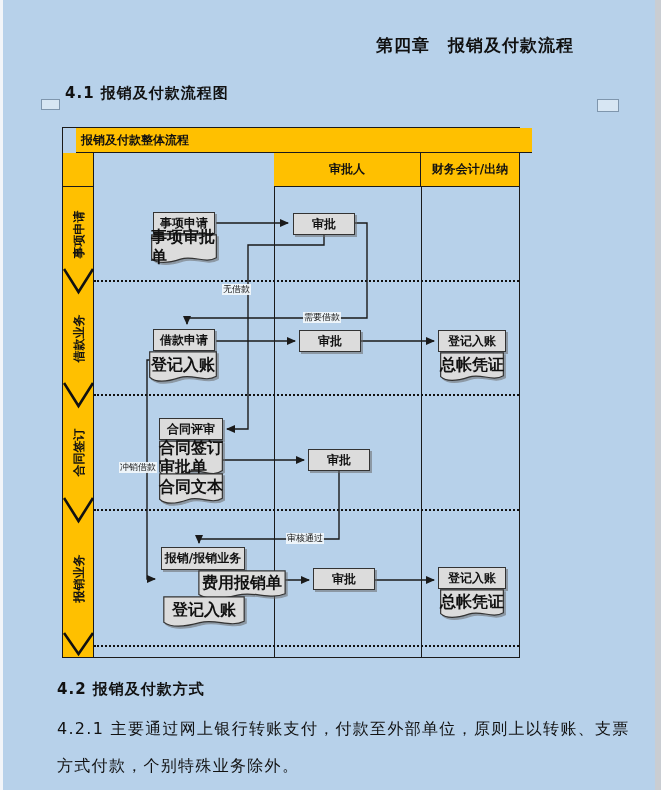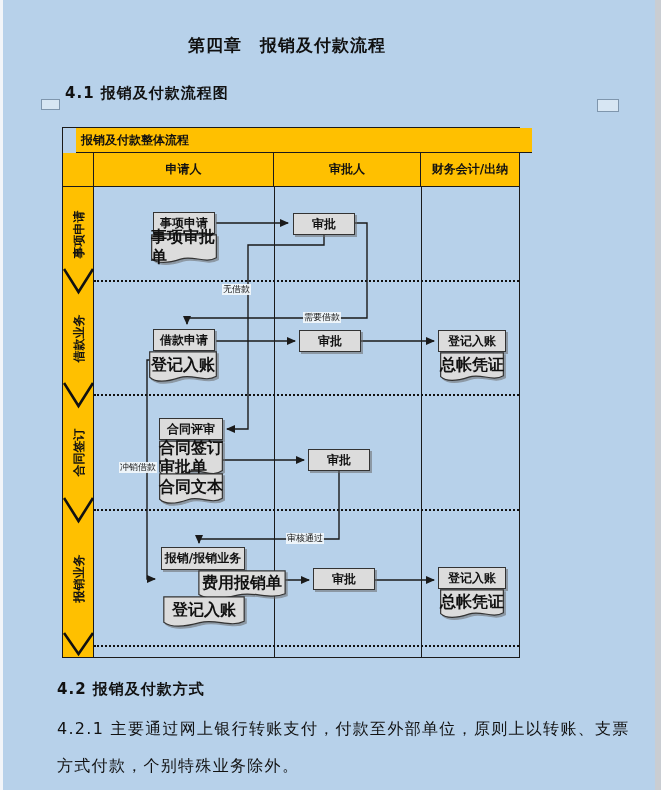--- a/index.html
+++ b/index.html
@@ -7,21 +7,21 @@
     width:661px;height:790px;position:relative;overflow:hidden;
     background:var(--page-bg,#b7d1ea);
     font-family:"DejaVu Sans","Liberation Sans",sans-serif;
     color:#111;
   }
   .abs{position:absolute;}
   
   .edge-left{left:0;top:0;width:3px;height:790px;background:#f2f5f9;}
   .edge-right{right:0;top:0;width:6px;height:790px;background:#c9cdd2;}
   
-  .chapter-title{left:0;top:34px;width:574px;text-align:center;
+  .chapter-title{left:0;top:34px;width:574px;text-align:right;
     font-size:17px;font-weight:bold;letter-spacing:1px;}
   .sec-heading{font-size:15px;font-weight:bold;letter-spacing:1px;}
   .sec41{left:65px;top:84px;}
   .sec42{left:57px;top:680px;}
   .para{left:57px;top:710px;width:576px;font-size:16px;line-height:37px;letter-spacing:1.3px;}
   
   .cropmark{border:1px solid #7f96ad;background:rgba(255,255,255,.45);}
   .cm-left{left:41px;top:99px;width:17px;height:9px;}
   .cm-right{left:597px;top:99px;width:20px;height:11px;}
   
@@ -67,21 +67,20 @@
 <div class="abs chapter-title">第四章　报销及付款流程</div>
 <div class="abs sec-heading sec41">4.1 报销及付款流程图</div>
 <div class="abs cropmark cm-left"></div>
 <div class="abs cropmark cm-right"></div>
 
 <div class="abs flowchart">
   <div class="abs fc-titlebar">
     <span>报销及付款整体流程</span>
   </div>
   <div class="abs fc-cell fc-corner"></div>
-  <div class="abs fc-cell fc-col1">申请人</div>
   <div class="abs fc-cell fc-col2">审批人</div>
   <div class="abs fc-cell fc-col3">财务会计/出纳</div>
 
   <div class="abs fc-band"></div>
   <div class="abs lane-wrap" style="top:59px;height:94px;">
       <span>事项申请</span>
     </div>
   <div class="abs lane-wrap" style="top:153px;height:114px;">
       <span>借款业务</span>
     </div>

